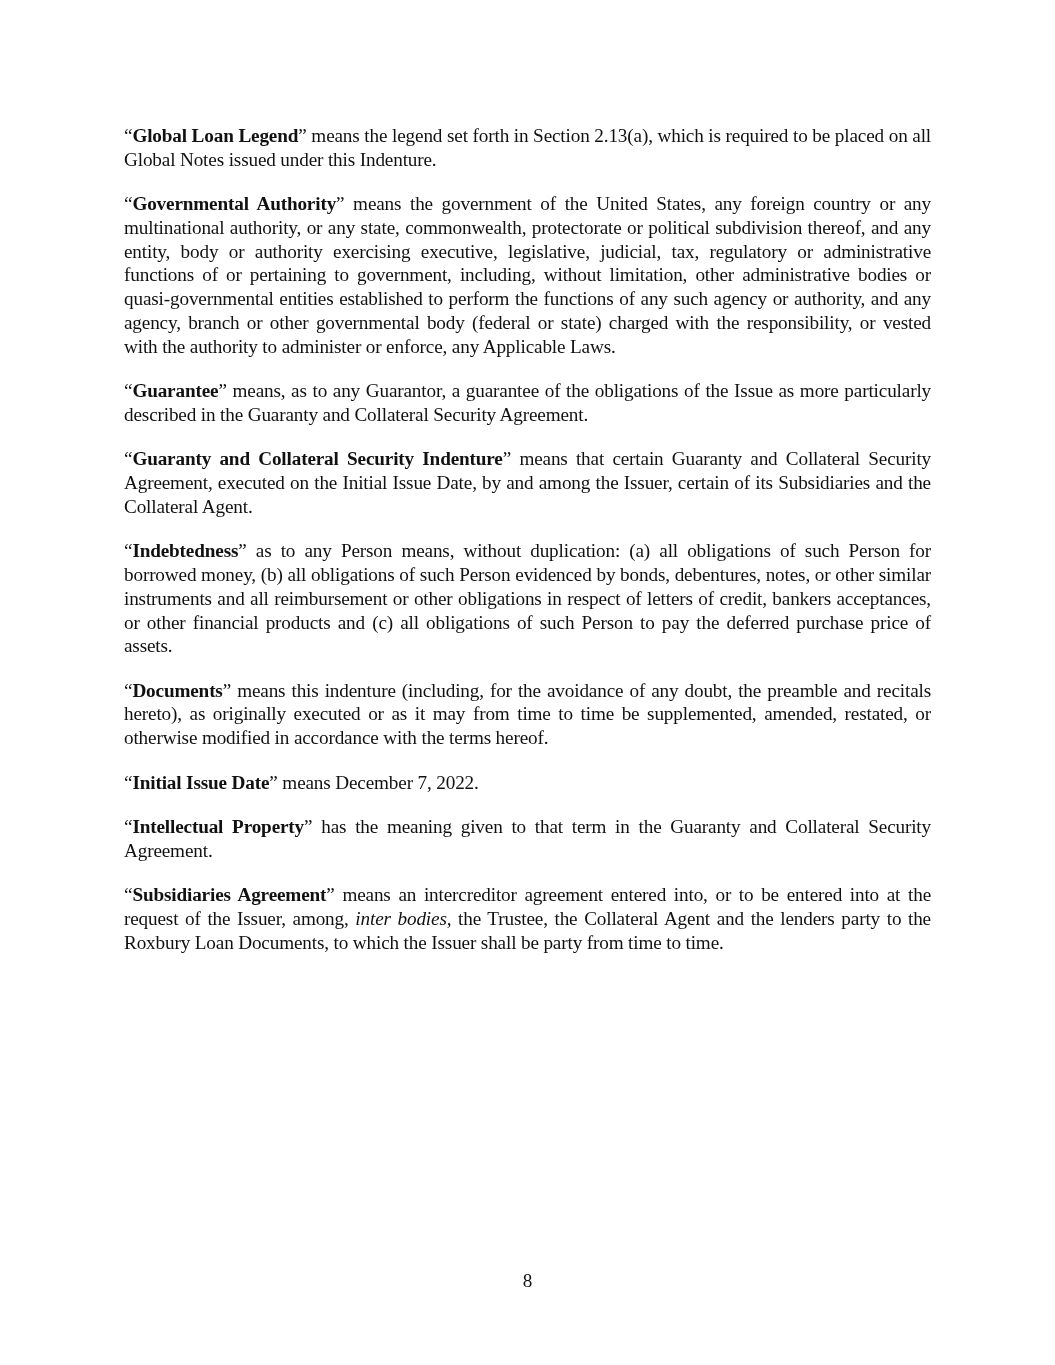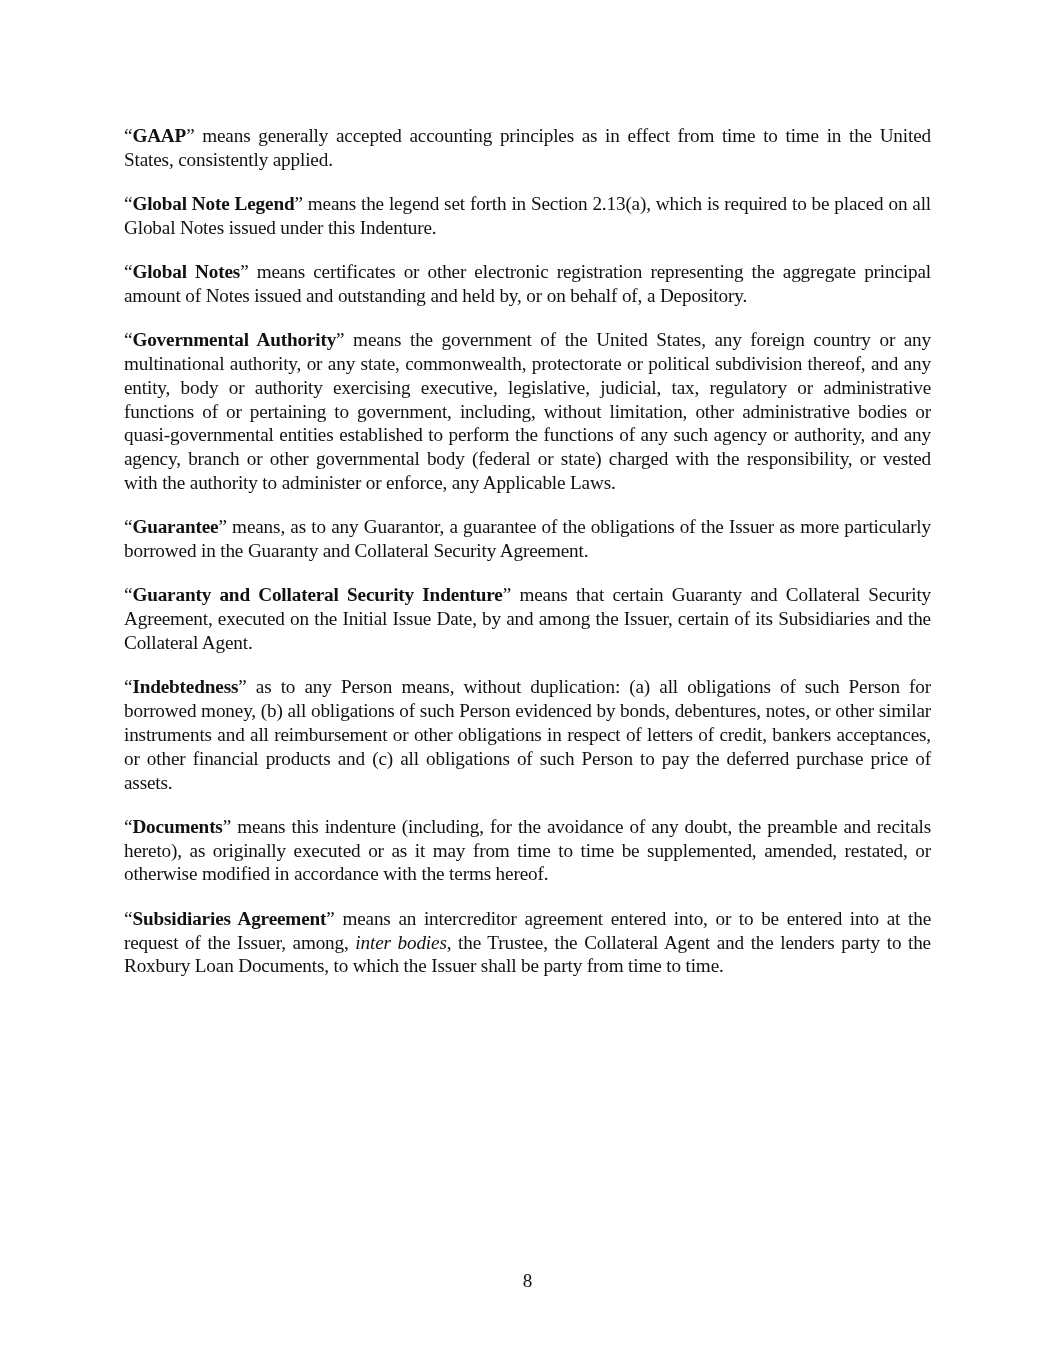--- a/index.html
+++ b/index.html
@@ -39,37 +39,37 @@
       text-align: center;
       font-size: 19.2px;
       line-height: 24px;
     }
   </style>
 </head>
 <body>
 
 <div class="page">
 
-  <p class="definition"><span>“</span><span class="term">GAAP</span><span>”</span> <span>means generally accepted accounting principles as in effect from time to time in the United States, consistently applied.</span></p>
 
-  <p class="definition"><span>“</span><span class="term">Global Note Legend</span><span>”</span> <span>means the legend set forth in Section 2.13(a), which is required to be placed on all Global Notes issued under this Indenture.</span></p>
+  <p class="definition"><span>“</span><span class="term">Global Loan Legend</span><span>”</span> <span>means the legend set forth in Section 2.13(a), which is required to be placed on all Global Notes issued under this Indenture.</span></p>
 
-  <p class="definition"><span>“</span><span class="term">Global Notes</span><span>”</span> <span>means certificates or other electronic registration representing the aggregate principal amount of Notes issued and outstanding and held by, or on behalf of, a Depository.</span></p>
 
   <p class="definition"><span>“</span><span class="term">Governmental Authority</span><span>”</span> <span>means the government of the United States, any foreign country or any multinational authority, or any state, commonwealth, protectorate or political subdivision thereof, and any entity, body or authority exercising executive, legislative, judicial, tax, regulatory or administrative functions of or pertaining to government, including, without limitation, other administrative bodies or quasi-governmental entities established to perform the functions of any such agency or authority, and any agency, branch or other governmental body (federal or state) charged with the responsibility, or vested with the authority to administer or enforce, any Applicable Laws.</span></p>
 
-  <p class="definition"><span>“</span><span class="term">Guarantee</span><span>”</span> <span>means, as to any Guarantor, a guarantee of the obligations of the Issuer as more particularly borrowed in the Guaranty and Collateral Security Agreement.</span></p>
+  <p class="definition"><span>“</span><span class="term">Guarantee</span><span>”</span> <span>means, as to any Guarantor, a guarantee of the obligations of the Issue as more particularly described in the Guaranty and Collateral Security Agreement.</span></p>
 
   <p class="definition"><span>“</span><span class="term">Guaranty and Collateral Security Indenture</span><span>”</span> <span>means that certain Guaranty and Collateral Security Agreement, executed on the Initial Issue Date, by and among the Issuer, certain of its Subsidiaries and the Collateral Agent.</span></p>
 
 
 
   <p class="definition"><span>“</span><span class="term">Indebtedness</span><span>”</span> <span>as to any Person means, without duplication: (a) all obligations of such Person for borrowed money, (b) all obligations of such Person evidenced by bonds, debentures, notes, or other similar instruments and all reimbursement or other obligations in respect of letters of credit, bankers acceptances, or other financial products and (c) all obligations of such Person to pay the deferred purchase price of assets.</span></p>
 
   <p class="definition"><span>“</span><span class="term">Documents</span><span>”</span> <span>means this indenture (including, for the avoidance of any doubt, the preamble and recitals hereto), as originally executed or as it may from time to time be supplemented, amended, restated, or otherwise modified in accordance with the terms hereof.</span></p>
 
+  <p class="definition"><span>“</span><span class="term">Initial Issue Date</span><span>”</span> <span>means December 7, 2022.</span></p>
 
+  <p class="definition"><span>“</span><span class="term">Intellectual Property</span><span>”</span> <span>has the meaning given to that term in the Guaranty and Collateral Security Agreement.</span></p>
 
   <p class="definition"><span>“</span><span class="term">Subsidiaries Agreement</span><span>”</span> <span>means an intercreditor agreement entered into, or to be entered into at the request of the Issuer, among,</span> <em>inter bodies</em><span>, the Trustee, the Collateral Agent and the lenders party to the Roxbury Loan Documents, to which the Issuer shall be party from time to time.</span></p>
 
 </div>
 
 <div class="page-number">8</div>
 
 </body></html>

